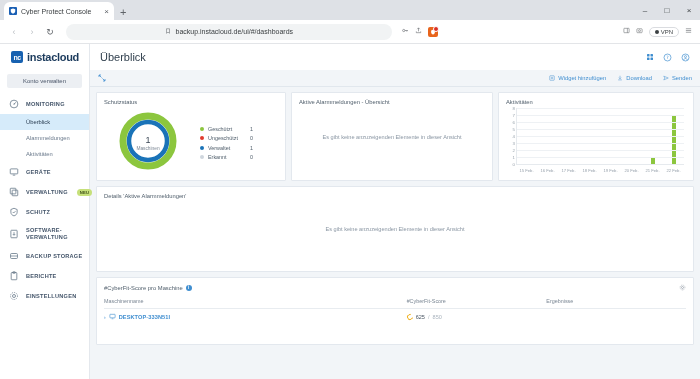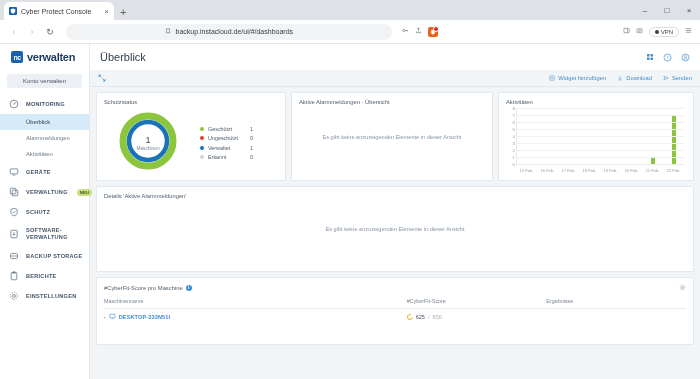--- a/index.html
+++ b/index.html
@@ -320,21 +320,21 @@
         <path d="M2 4h12M2 8h12M2 12h12" stroke="#5f6368" stroke-width="1.3"></path>
       </svg>
   </span>
 </div>
 
 <div class="app">
 
   <div class="sidebar">
     <div class="brand">
       <span class="brand-mark">nc</span>
-      <span class="brand-name">verwalten</span>
+      <span class="brand-name">instacloud</span>
     </div>
     <div class="acct-btn">Konto verwalten</div>
 
     <div class="nav-group">
 
       <div class="nav-item">
         <span class="nav-icon">
           <svg width="10" height="10" viewBox="0 0 16 16">
               <circle cx="8" cy="8" r="6.2" fill="none" stroke="#5f7183" stroke-width="1.2"></circle>
               <path d="M8 8l3-2.5" stroke="#5f7183" stroke-width="1.2"></path>

